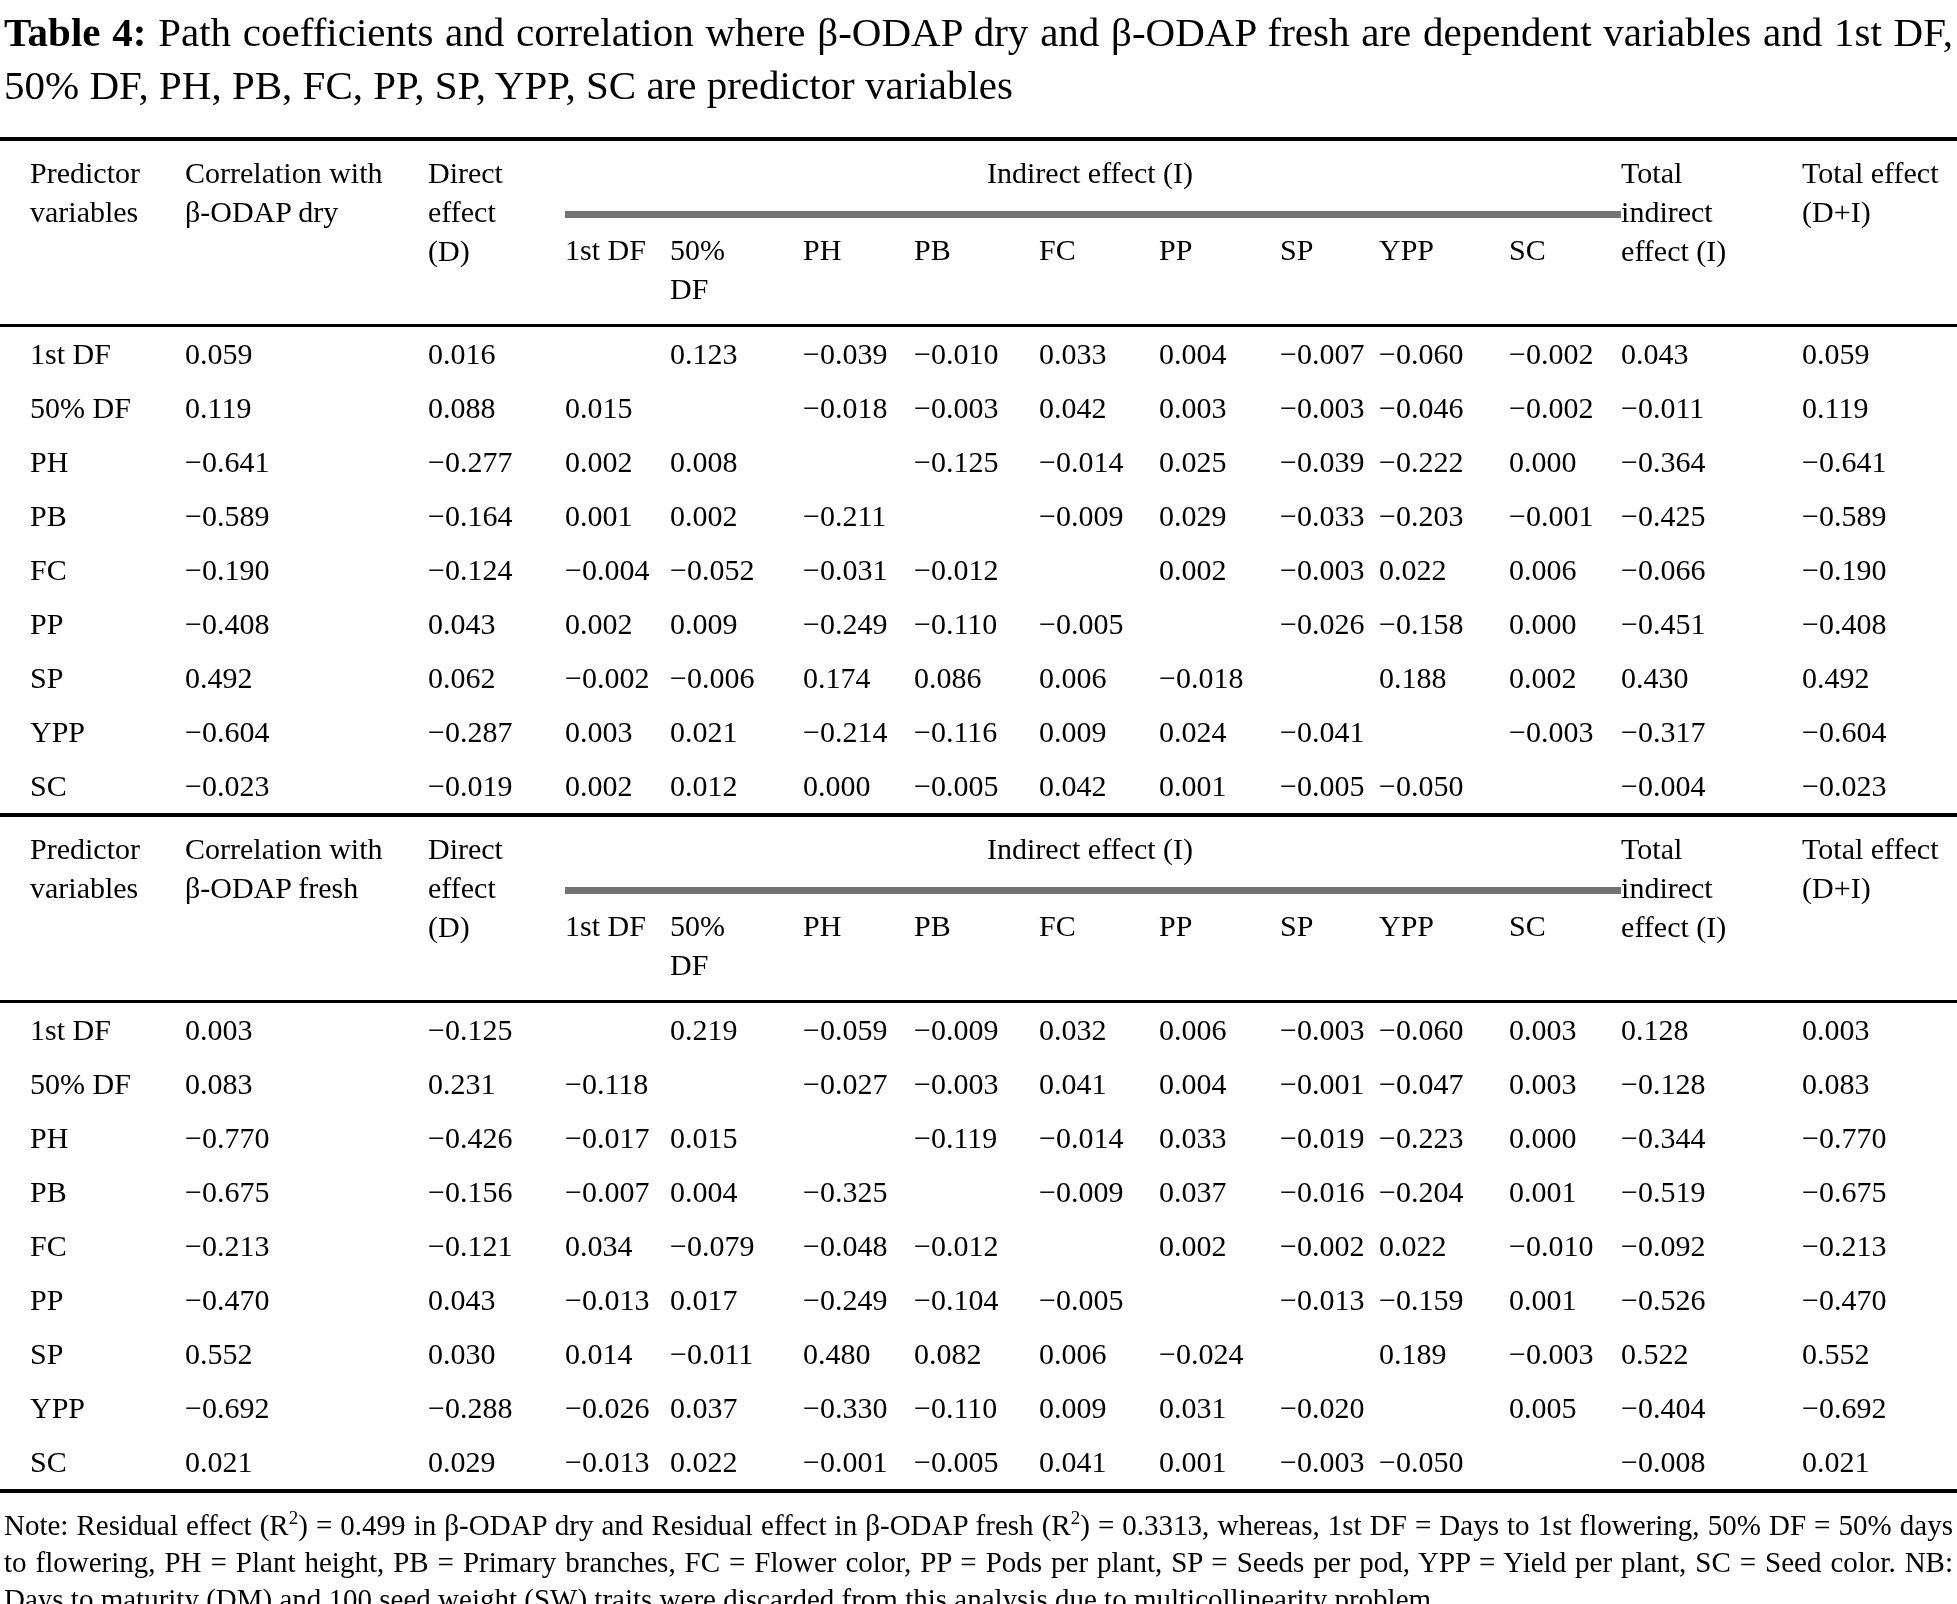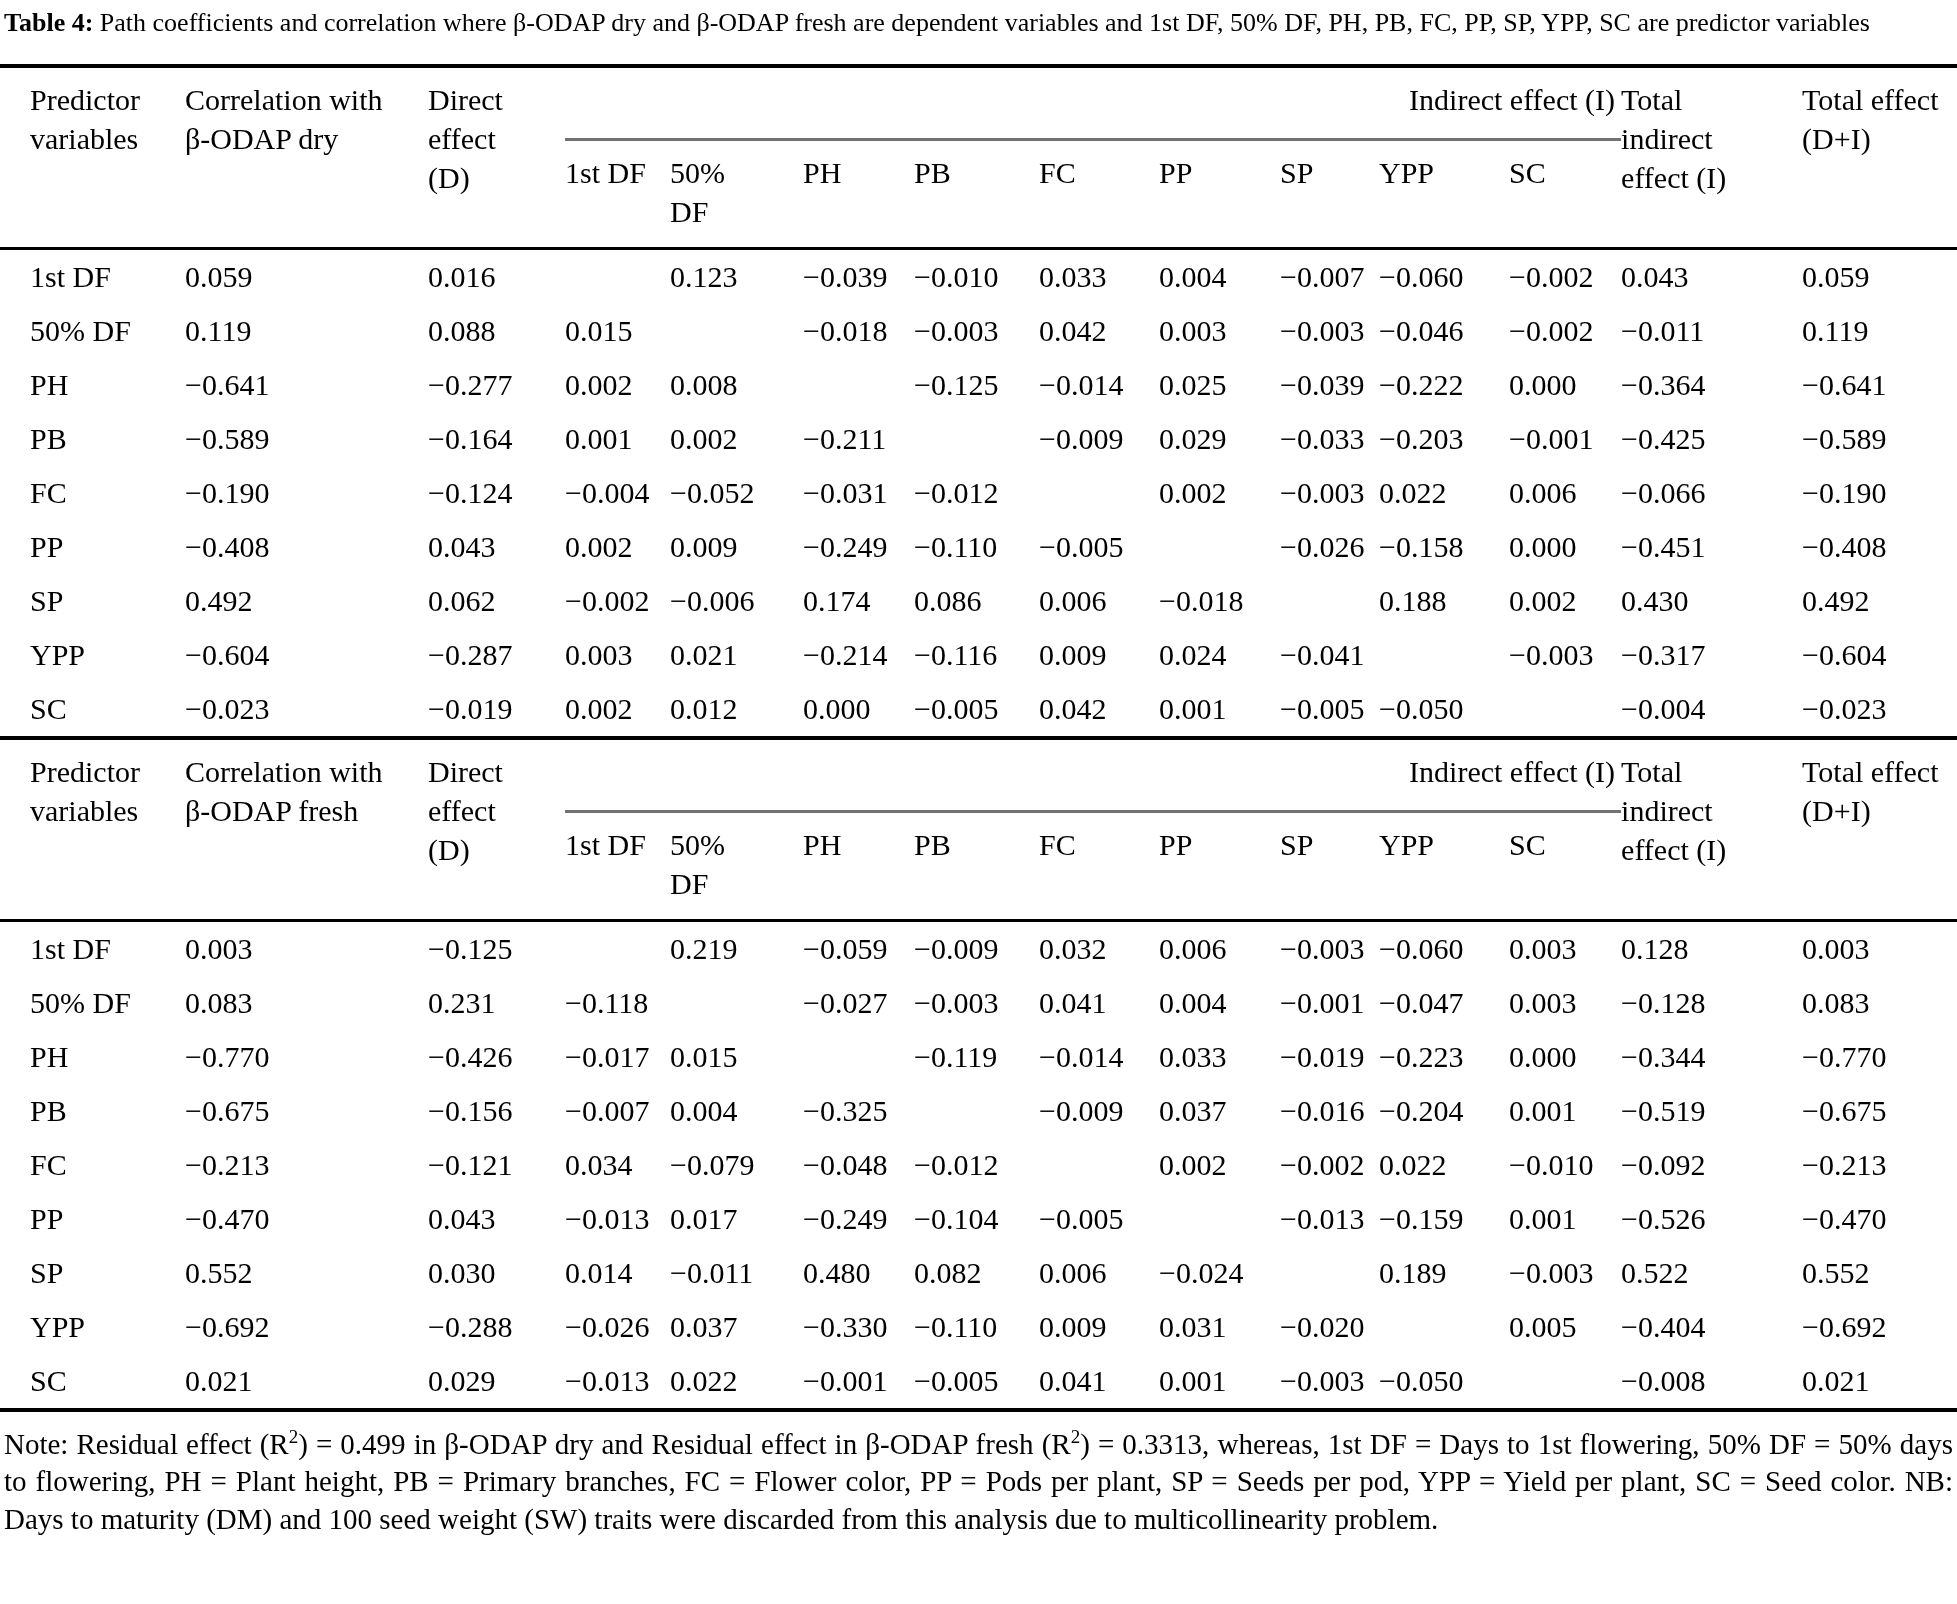--- a/index.html
+++ b/index.html
@@ -3,21 +3,21 @@
 <meta charset="utf-8">
 <style>
   html, body { margin: 0; padding: 0; background: #fff; color: #000; }
   body {
     width: 1957px;
     font-family: "Liberation Serif", "DejaVu Serif", serif;
   }
   .page { padding-top: 6px; }
 
   .title {
-    font-size: 26px;
+    font-size: 41px;
     line-height: 1.3;
     text-align: justify;
     margin: 0 4px 24px 4px;
   }
   .title strong { font-weight: bold; }
 
   table.coef {
     width: 1957px;
     table-layout: fixed;
     border-collapse: collapse;
@@ -39,22 +39,22 @@
   }
   .c-first { padding-left: 30px; }
   tr.r1 th { padding-top: 12px; height: 58px; }
   tr.subhdr th {
     padding-top: 12px;
     height: 94px;
     border-bottom: 3px solid #000;
   }
   th.hdr-span { border-bottom: 3px solid #000; }
   th.c-igroup {
-    text-align: right;
-    border-bottom: 3px solid #737373;
+    text-align: center;
+    border-bottom: 7px solid #737373;
   }
   tbody.sec-divider tr.r1 th { border-top: 4px solid #000; }
 
   td { height: 54px; vertical-align: middle; }
   td:first-child { padding-left: 30px; }
 
   .note {
     font-size: 29px;
     line-height: 1.29;
     text-align: justify;

